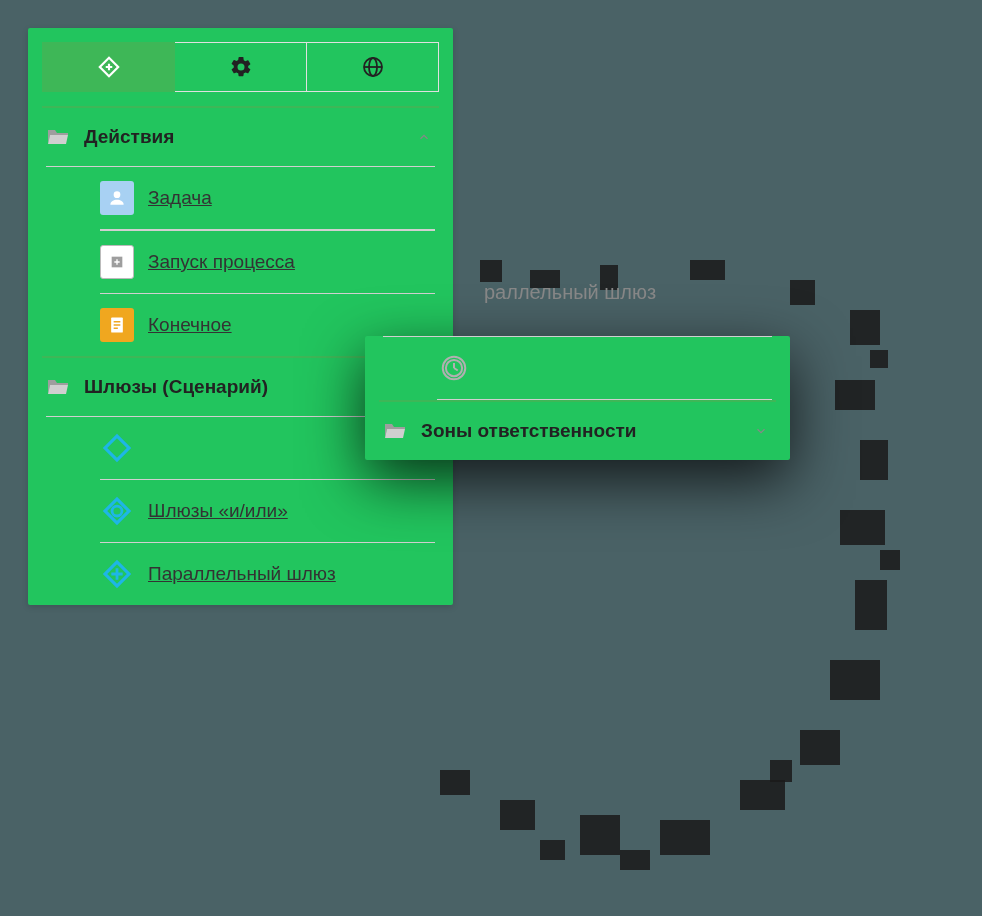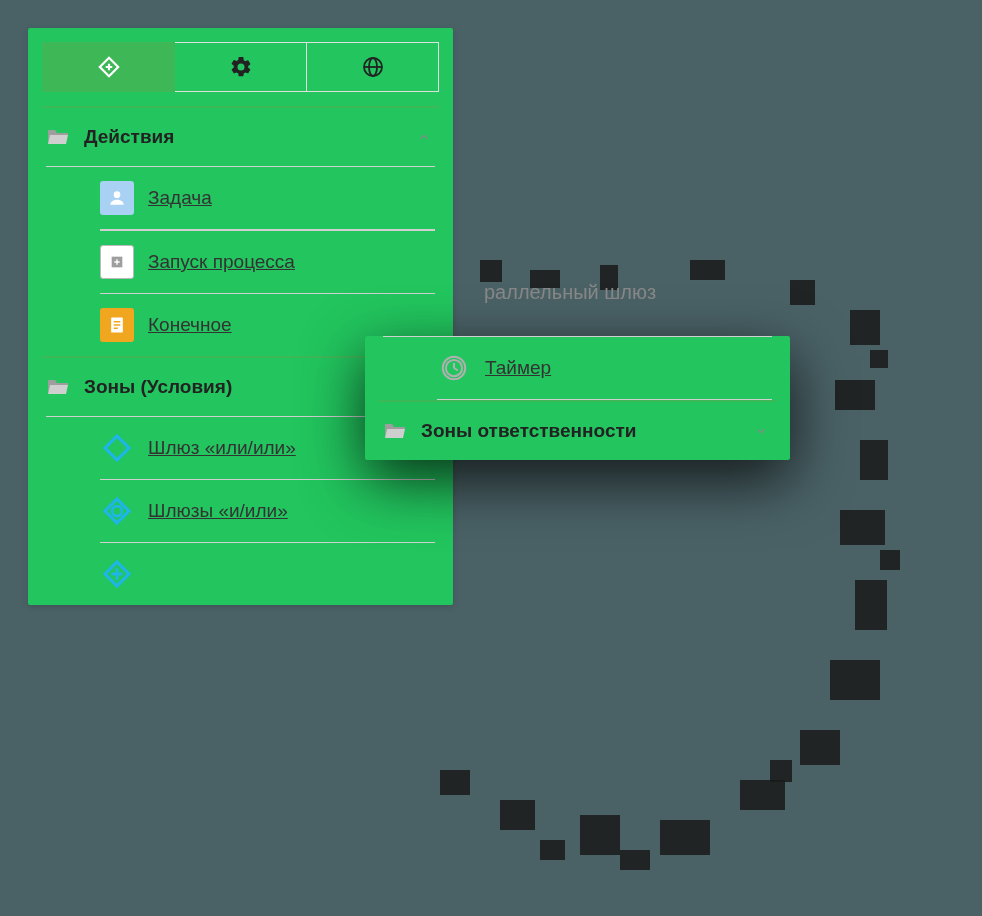--- a/index.html
+++ b/index.html
@@ -228,34 +228,33 @@
     <span class="label">Конечное</span>
   </div>
 
   <div class="divider-green" style="margin-top:0"></div>
 
   <div class="section-header">
     <svg class="folder-icon" viewBox="0 0 24 20">
       <path fill="#9E9E9E" d="M2 3h7l2 3h11v2H4l-2 9V3z"></path>
       <path fill="#cfcfcf" d="M4 8h18l-2 9H2z"></path>
     </svg>
-    <span class="label">Зоны (Условия)</span>
+    <span class="label">Шлюзы (Сценарий)</span>
     <svg class="chevron" viewBox="0 0 24 24">
         <path d="M6 15l6-6 6 6" fill="none" stroke="#888" stroke-width="2"></path>
       </svg>
   </div>
   <div class="thin-line"></div>
 
   <div class="item">
     <div class="iconbox">
       <svg width="34" height="34" viewBox="0 0 24 24">
           <rect x="6" y="6" width="12" height="12" transform="rotate(45 12 12)" fill="none" stroke="#1EB6E6" stroke-width="2.2"></rect>
         </svg>
     </div>
-    <span class="label">Шлюз «или/или»</span>
   </div>
   <div class="thin-line short"></div>
 
   <div class="item">
     <div class="iconbox">
       <svg width="34" height="34" viewBox="0 0 24 24">
           <rect x="6" y="6" width="12" height="12" transform="rotate(45 12 12)" fill="none" stroke="#1EB6E6" stroke-width="2.2"></rect>
           <circle cx="12" cy="12" r="3.5" fill="none" stroke="#1EB6E6" stroke-width="2"></circle>
         </svg>
     </div>
@@ -263,35 +262,35 @@
   </div>
   <div class="thin-line short"></div>
 
   <div class="item">
     <div class="iconbox">
       <svg width="34" height="34" viewBox="0 0 24 24">
           <rect x="6" y="6" width="12" height="12" transform="rotate(45 12 12)" fill="none" stroke="#1EB6E6" stroke-width="2.2"></rect>
           <path d="M12 8v8M8 12h8" stroke="#1EB6E6" stroke-width="2"></path>
         </svg>
     </div>
+    <span class="label">Параллельный шлюз</span>
   </div>
 </div>
 
 <div class="panel panel-right">
   <div class="thin-line"></div>
 
   <div class="item">
     <div class="iconbox">
       <svg width="30" height="30" viewBox="0 0 24 24" fill="none" stroke="#b0b0b0" stroke-width="1.6">
           <circle cx="12" cy="12" r="9"></circle>
           <circle cx="12" cy="12" r="6.5"></circle>
           <path d="M12 12V8M12 12l3 2"></path>
         </svg>
     </div>
-    <span class="label">Таймер</span>
   </div>
   <div class="thin-line short"></div>
 
 
   <div class="divider-green" style="margin-top:0"></div>
 
   <div class="section-header">
     <svg class="folder-icon" viewBox="0 0 24 20">
       <path fill="#9E9E9E" d="M2 3h7l2 3h11v2H4l-2 9V3z"></path>
       <path fill="#cfcfcf" d="M4 8h18l-2 9H2z"></path>

